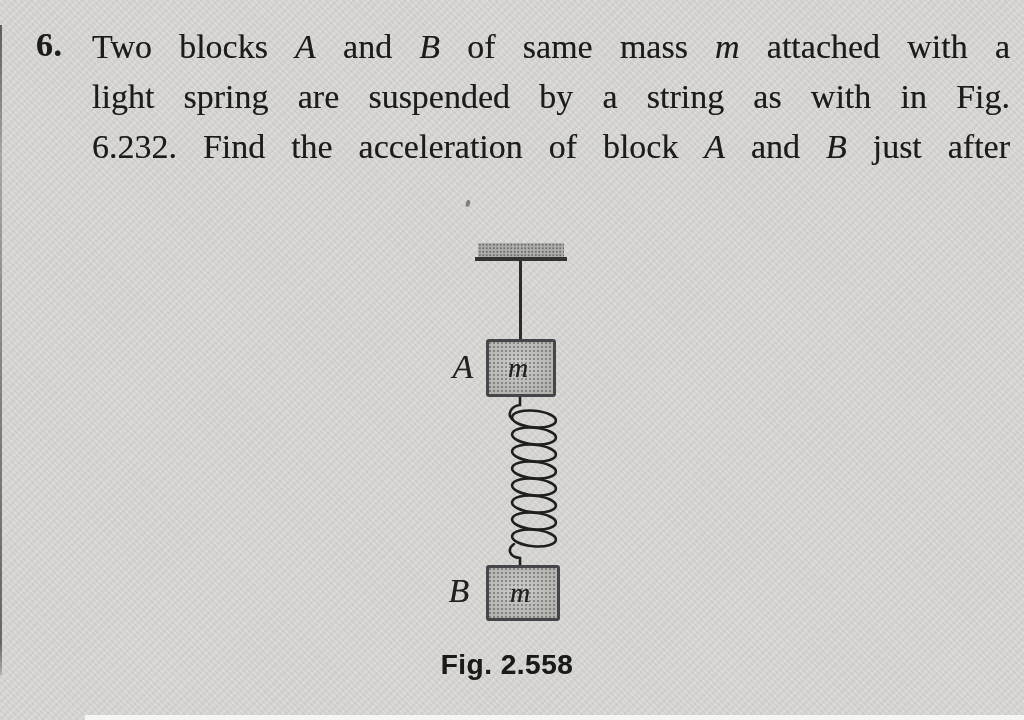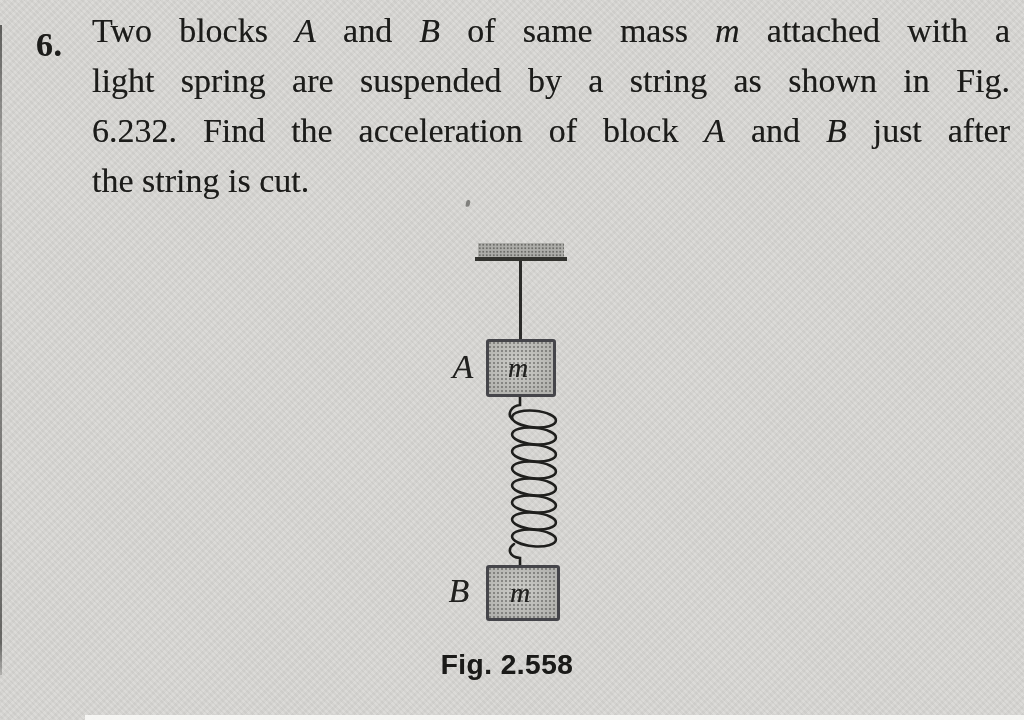--- a/index.html
+++ b/index.html
@@ -32,21 +32,21 @@
   }
 
   
   .pnum {
     position: absolute; left: 36px; top: 22px;
     font-size: 34px; font-weight: bold; line-height: 46px;
     letter-spacing: 0.5px;
     text-shadow: 0 0 0.6px rgba(25,25,23,0.55);
   }
   .ptext {
-    position: absolute; left: 92px; top: 6px; width: 918px;
+    position: absolute; left: 92px; top: 22px; width: 918px;
     font-size: 34px; line-height: 50px;
     text-shadow: 0 0 0.6px rgba(25,25,23,0.55);
   }
   .pline { white-space: nowrap; }
   .pline.just {
     white-space: normal;
     text-align: justify;
     text-align-last: justify;
   }
   .it { font-style: italic; }
@@ -109,23 +109,22 @@
 </style>
 </head>
 <body>
 
 <div class="edge-left"></div>
 <div class="edge-bottom"></div>
 
 <div class="pnum">6.</div>
 <div class="ptext">
   <div class="pline just"><span>Two blocks </span><span class="it">A</span><span> and </span><span class="it">B</span><span> of same mass </span><span class="it">m</span><span> attached with a</span></div>
-  <div class="pline just"><span>light spring are suspended by a string as shown in Fig.</span></div>
+  <div class="pline just"><span>light spring are suspended by a string as with in Fig.</span></div>
   <div class="pline just"><span>6.232. Find the acceleration of block </span><span class="it">A</span><span> and </span><span class="it">B</span><span> just after</span></div>
-  <div class="pline"><span>the string is cut.</span></div>
 </div>
 
 <div>
   <div class="ceiling-bar"></div>
   <div class="ceiling-line"></div>
   <div class="string"></div>
 
   <div class="block block-a">
     <span class="mass">m</span>
   </div>

